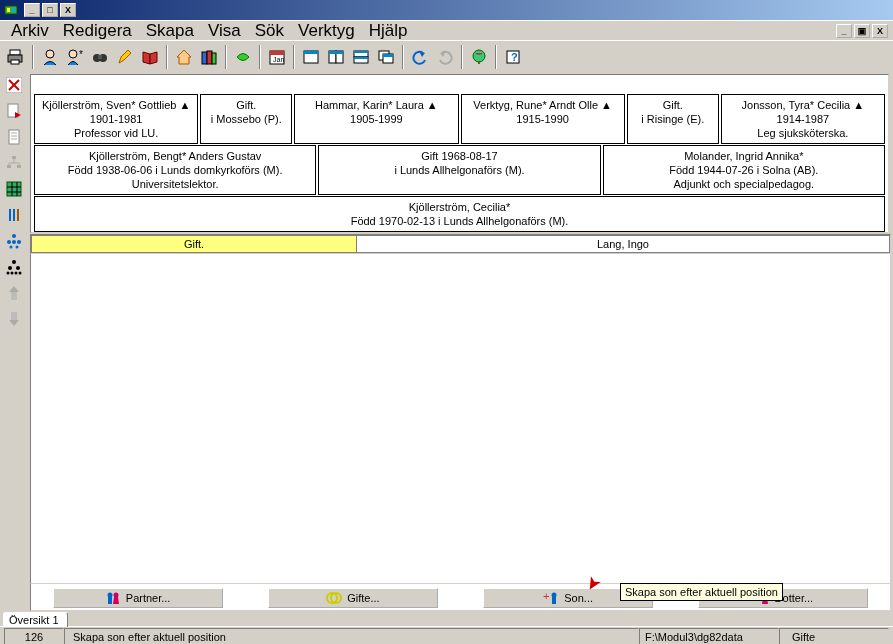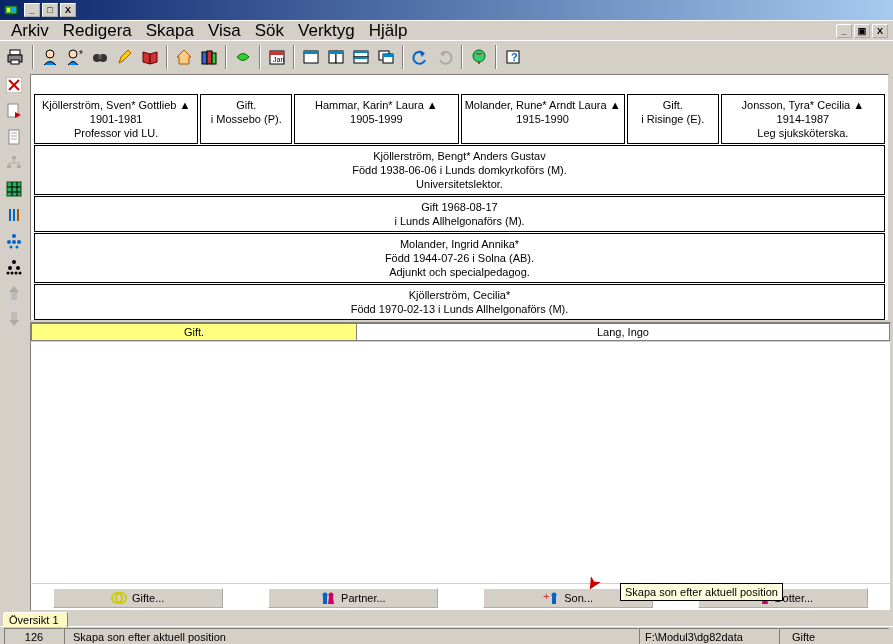--- a/index.html
+++ b/index.html
@@ -17,32 +17,32 @@
     .tb-sep { width:8px; height:24px; border-left:1px solid #808080; border-right:1px solid #fff; margin:0 3px; width:2px; }
     .content { display:flex; height:539px; }
     .left-bar { width:28px; background:#d4d0c8; display:flex; flex-direction:column; align-items:center; padding-top:3px; gap:6px;}
     .lb-btn { width:20px; height:20px; display:flex; align-items:center; justify-content:center;}
     .main { flex:1; background:#d4d0c8; display:flex; flex-direction:column; }
     .ov-grid { background:#fff; border:1px inset #d4d0c8; margin:2px 4px 1px 2px; padding:18px 2px 0 2px; }
     .row1 { display:flex; }
     .card { background:#fff; border:1px solid #000; margin:1px 1px 0 1px; text-align:center; padding:3px 2px; font-size:11px; line-height:14px;}
     .r1 .card { flex:1; }
     .r1 .card:nth-child(2), .r1 .card:nth-child(5) { width:90px; flex: 0 0 92px;}
-    .r2 { display:flex;flex-direction:column; }
+    .r2 { display:flex; }
     .r2 .card { flex:1; }
     .r3 .card { }
     .yellow-row { display:flex; background:#fff; border:1px inset #d4d0c8; margin:0 2px; }
     .yellow-row .ycell { text-align:center; padding:2px; font-size:11px; }
     .yc1 { width:326px; background:#ffff80; border:1px solid #808080; }
     .yc2 { flex:1; background:#fff; border:1px solid #808080; border-left:none; }
     .blank-area { background:#fff; flex:1; margin:0 2px; border:1px inset #d4d0c8; border-top:none;}
     .btn-row { display:flex; justify-content:space-around; padding:4px 2px 2px 2px; margin:0 2px; background:#fff; border:1px inset #d4d0c8; border-top:none; gap:6px; }
     .abtn { width:170px; height:20px; background:#d4d0c8; border:1px outset #fff; display:flex; align-items:center; justify-content:center; gap:5px;}
     .tab-row { display:flex; padding-left:3px; }
-    .tab { background:#fef9c3; border:1px solid #fff; border-bottom:none; padding:1px 8px 1px 5px; font-size:11px; position:relative; top:1px; border-right-color:#808080; border-top-left-radius:3px; border-top-right-radius:3px; }
+    .tab { background:#ffffff; border:1px solid #fff; border-bottom:none; padding:1px 8px 1px 5px; font-size:11px; position:relative; top:1px; border-right-color:#808080; border-top-left-radius:3px; border-top-right-radius:3px; }
     .status-bar { height:20px; display:flex; align-items:center; padding:0 4px; border-top:1px solid #fff; }
     .status-cell { border:1px inset #d4d0c8; height:18px; padding:1px 5px; font-size:11px; display:flex; align-items:center; }
     .sc1 { width:60px; text-align:center; justify-content:center; }
     .sc2 { flex:1; padding-left:8px;}
     .sc3 { width:140px; }
     .sc4 { width:110px; padding-left:12px; }
     .tooltip { position:absolute; left:620px; top:583px; background:#ffffe0; border:1px solid #000; padding:2px 4px; font-size:11px; }
     .cursor { position:absolute; left:586px; top:573px; font-size:18px; color:#c00; pointer-events:none;}
     svg { display:block; }
   </style>
@@ -286,54 +286,54 @@
           <rect x="5" y="1" width="6" height="8" fill="#aaa"></rect>
         </svg>
       </span>
   </div>
   <div class="main">
     <div class="ov-grid">
       <div class="row1 r1">
         <div class="card"><span>Kjöllerström, Sven* Gottlieb ▲</span><br><span>1901-1981</span><br><span>Professor vid LU.</span></div>
         <div class="card"><span>Gift.</span><br><span>i Mossebo (P).</span></div>
         <div class="card"><span>Hammar, Karin* Laura ▲</span><br><span>1905-1999</span></div>
-        <div class="card"><span>Molander, Rune* Arndt Laura ▲</span><br><span>1915-1990</span></div>
+        <div class="card"><span>Verktyg, Rune* Arndt Olle ▲</span><br><span>1915-1990</span></div>
         <div class="card"><span>Gift.</span><br><span>i Risinge (E).</span></div>
         <div class="card"><span>Jonsson, Tyra* Cecilia ▲</span><br><span>1914-1987</span><br><span>Leg sjuksköterska.</span></div>
       </div>
       <div class="row1 r2">
         <div class="card"><span>Kjöllerström, Bengt* Anders Gustav</span><br><span>Född 1938-06-06 i Lunds domkyrkoförs (M).</span><br><span>Universitetslektor.</span></div>
         <div class="card"><span>Gift 1968-08-17</span><br><span>i Lunds Allhelgonaförs (M).</span></div>
         <div class="card"><span>Molander, Ingrid Annika*</span><br><span>Född 1944-07-26 i Solna (AB).</span><br><span>Adjunkt och specialpedagog.</span></div>
       </div>
       <div class="r3">
         <div class="card"><span>Kjöllerström, Cecilia*</span><br><span>Född 1970-02-13 i Lunds Allhelgonaförs (M).</span></div>
       </div>
     </div>
     <div class="yellow-row">
       <div class="ycell yc1">Gift.</div>
       <div class="ycell yc2">Lang, Ingo</div>
     </div>
     <div class="blank-area"></div>
     <div class="btn-row">
       <div class="abtn">
           <svg width="16" height="14">
-            <circle cx="6" cy="7" r="5" fill="none" stroke="#cc0" stroke-width="2"></circle>
-            <circle cx="10" cy="7" r="5" fill="none" stroke="#cc0" stroke-width="2"></circle>
-          </svg>
-          <span>Gifte...</span>
-        </div>
-      <div class="abtn">
-          <svg width="16" height="14">
             <circle cx="5" cy="4" r="2.5" fill="#06c"></circle>
             <rect x="3" y="6" width="4" height="7" fill="#06c"></rect>
             <circle cx="11" cy="4" r="2.5" fill="#c06"></circle>
             <polygon points="9,6 13,6 14,13 8,13" fill="#c06"></polygon>
           </svg>
           <span>Partner...</span>
+        </div>
+      <div class="abtn">
+          <svg width="16" height="14">
+            <circle cx="6" cy="7" r="5" fill="none" stroke="#cc0" stroke-width="2"></circle>
+            <circle cx="10" cy="7" r="5" fill="none" stroke="#cc0" stroke-width="2"></circle>
+          </svg>
+          <span>Gifte...</span>
         </div>
       <div class="abtn">
           <svg width="16" height="14">
             <text x="0" y="9" font-size="11" fill="#c33">+</text>
             <circle cx="11" cy="4" r="2.5" fill="#06c"></circle>
             <rect x="9" y="6" width="4" height="7" fill="#06c"></rect>
           </svg>
           <span>Son...</span>
         </div>
       <div class="abtn">

